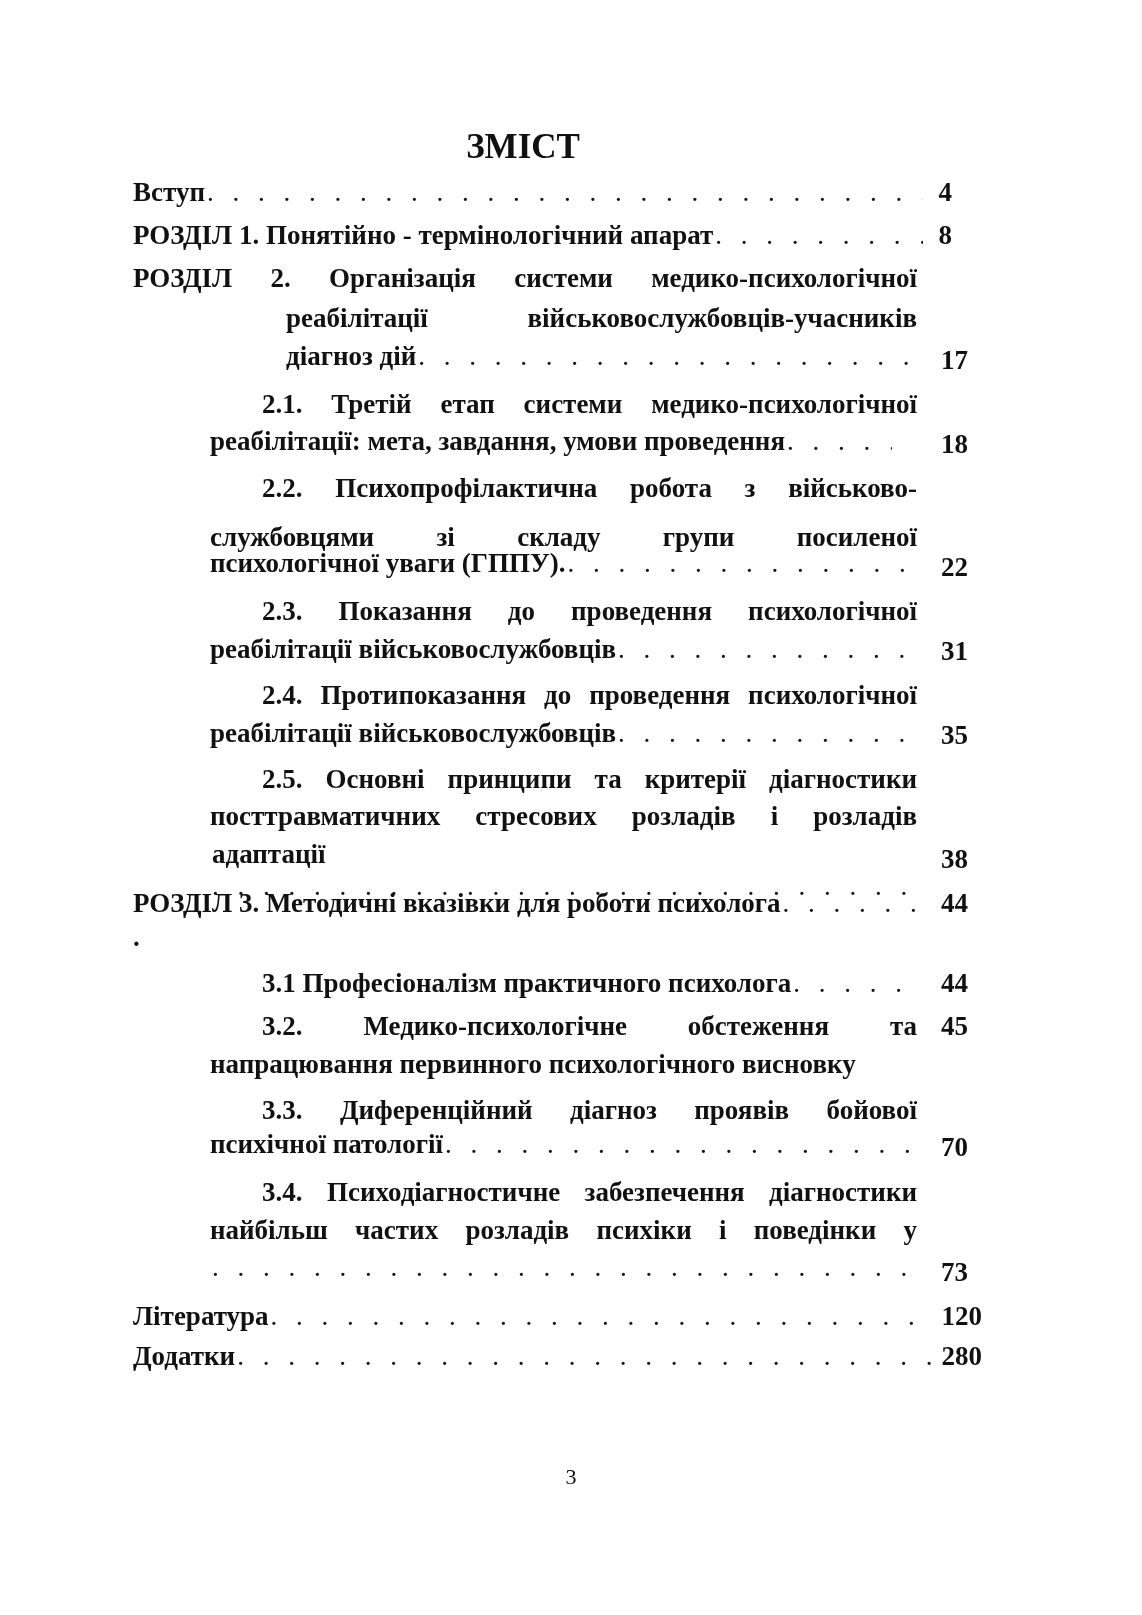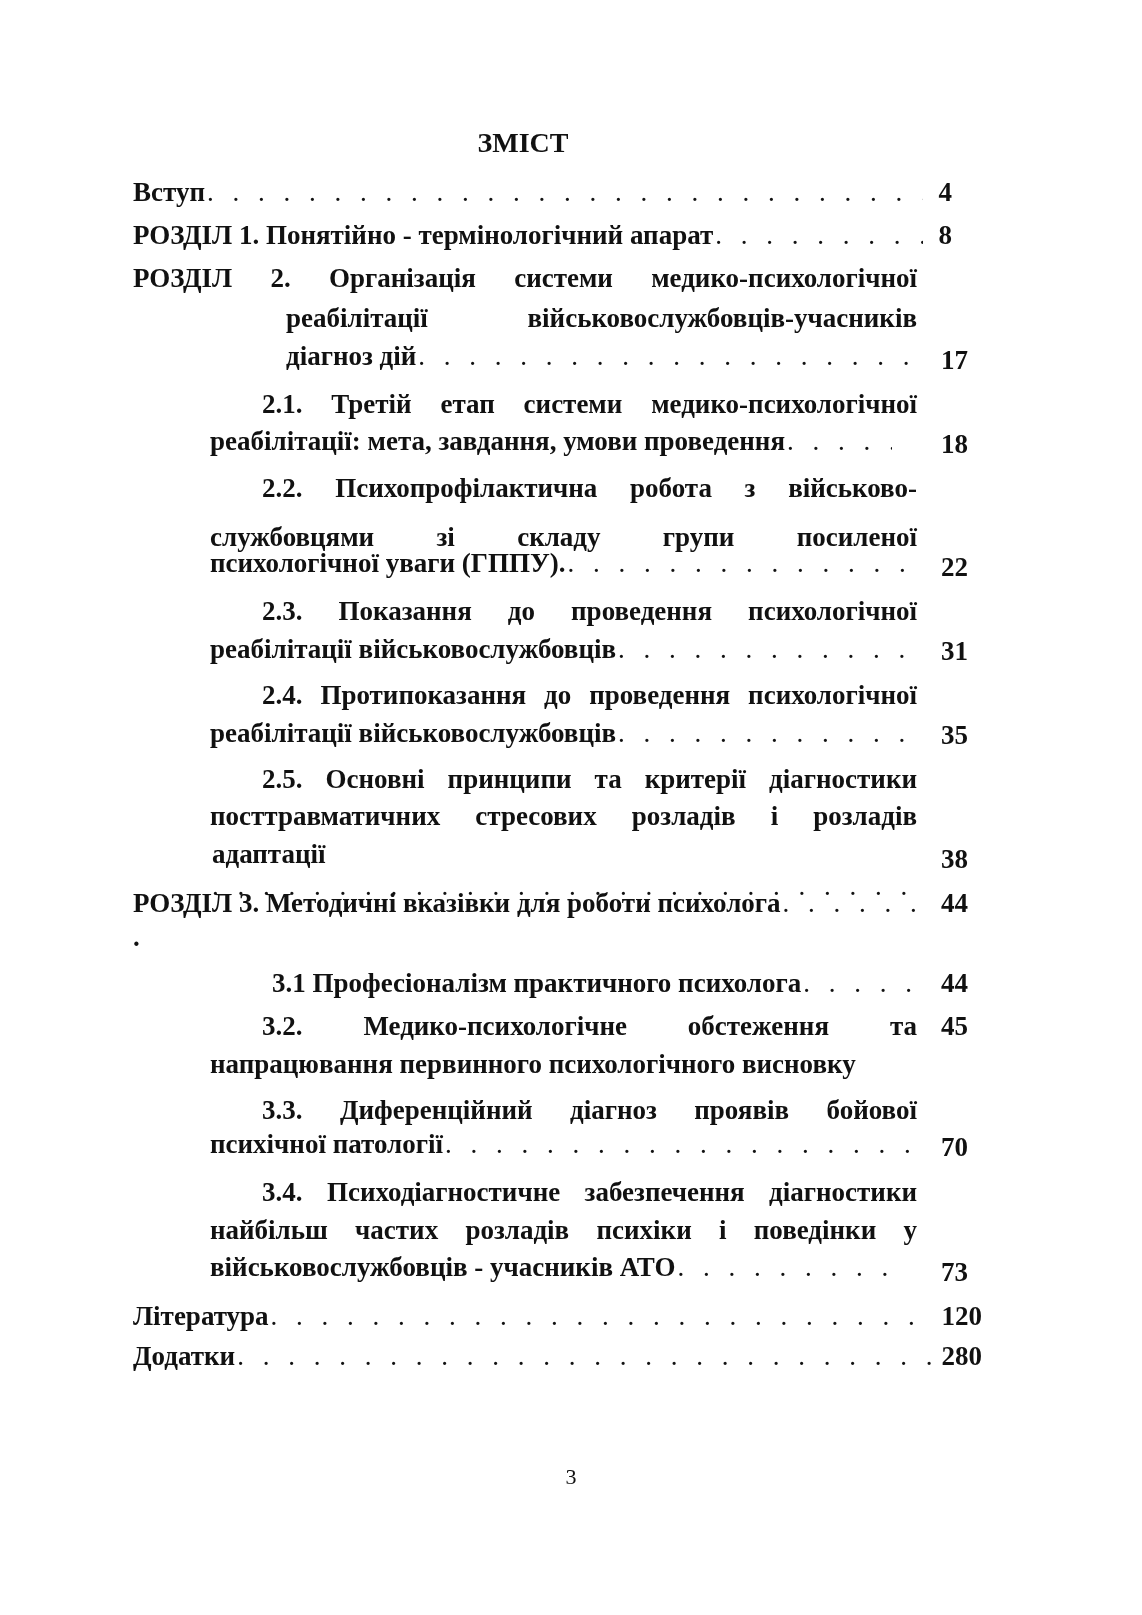--- a/index.html
+++ b/index.html
@@ -5,21 +5,21 @@
   html, body { margin: 0; padding: 0; background: #ffffff; }
   body { width: 1142px; height: 1615px; position: relative; overflow: hidden;
          font-family: "Liberation Serif", serif; color: #111; }
   .t { position: absolute; font-weight: bold; font-size: 27px; line-height: 32px; white-space: nowrap; }
   .j { position: absolute; font-weight: bold; font-size: 27px; line-height: 32px;
        text-align: justify; text-align-last: justify; white-space: normal; }
   .lead { position: absolute; display: flex; align-items: baseline; font-weight: bold; font-size: 27px; line-height: 32px; white-space: nowrap; overflow: hidden; }
   .lead .dots { flex: 1; overflow: hidden; letter-spacing: 6px; font-weight: normal; margin-left: 2px; }
   .lead .dots::after { content: ". . . . . . . . . . . . . . . . . . . . . . . . . . . . . . . . . . . . . . . . . . . . . . . . . . . . . . . . . . . . . . . . . . . . . . . . . . . . . . . . . . . . . . . . . . . ."; }
   .pg { position: absolute; font-weight: bold; font-size: 27px; line-height: 32px; text-align: right; }
-  .title { position: absolute; left: 0; width: 1046px; top: 127px; text-align: center; font-weight: bold; font-size: 28px; }
+  .title { position: absolute; left: 0; width: 1046px; top: 127px; text-align: center; font-weight: bold; font-size: 35px; }
   .pnum { position: absolute; left: 0; width: 1142px; top: 1464px; text-align: center; font-size: 22px; }
 </style>
 </head>
 <body>
 
 <div>
   <div class="title">ЗМІСТ</div>
 
   <div class="lead" style="left:133px; top:176px; width:790px;">
     <span>Вступ</span>
@@ -78,41 +78,40 @@
   </div>
   <div class="pg" style="left:920px; top:843px; width:48px;">38</div>
 
   <div class="lead" style="left:133px; top:887px; width:790px;">
     <span>РОЗДІЛ 3. Методичні вказівки для роботи психолога</span>
       <span class="dots"></span>
   </div>
   <div class="pg" style="left:920px; top:887px; width:48px;">44</div>
   <div class="t" style="left:133px; top:921px;">.</div>
 
-  <div class="lead" style="left:272px; top:967px; width:640px;">
+  <div class="lead" style="left:262px; top:967px; width:640px;">
     <span>3.1 Професіоналізм практичного психолога</span>
       <span class="dots"></span>
   </div>
   <div class="pg" style="left:920px; top:967px; width:48px;">44</div>
 
   <div class="j" style="left:262px; top:1010px; width:655px;">3.2. Медико-психологічне обстеження та</div>
   <div class="pg" style="left:920px; top:1010px; width:48px;">45</div>
   <div class="t" style="left:210px; top:1048px;">напрацювання первинного психологічного висновку</div>
 
   <div class="j" style="left:262px; top:1094px; width:655px;">3.3. Диференційний діагноз проявів бойової</div>
   <div class="lead" style="left:210px; top:1128px; width:712px;">
     <span>психічної патології</span>
       <span class="dots"></span>
   </div>
   <div class="pg" style="left:920px; top:1131px; width:48px;">70</div>
 
   <div class="j" style="left:262px; top:1176px; width:655px;">3.4. Психодіагностичне забезпечення діагностики</div>
   <div class="j" style="left:210px; top:1214px; width:707px;">найбільш частих розладів психіки і поведінки у</div>
   <div class="lead" style="left:210px; top:1251px; width:697px;">
-    <span>військовослужбовців - учасників АТО</span>
       <span class="dots"></span>
   </div>
   <div class="pg" style="left:920px; top:1256px; width:48px;">73</div>
 
   <div class="lead" style="left:133px; top:1300px; width:800px;">
     <span>Література</span>
       <span class="dots"></span>
   </div>
   <div class="pg" style="left:930px; top:1300px; width:52px;">120</div>
 

